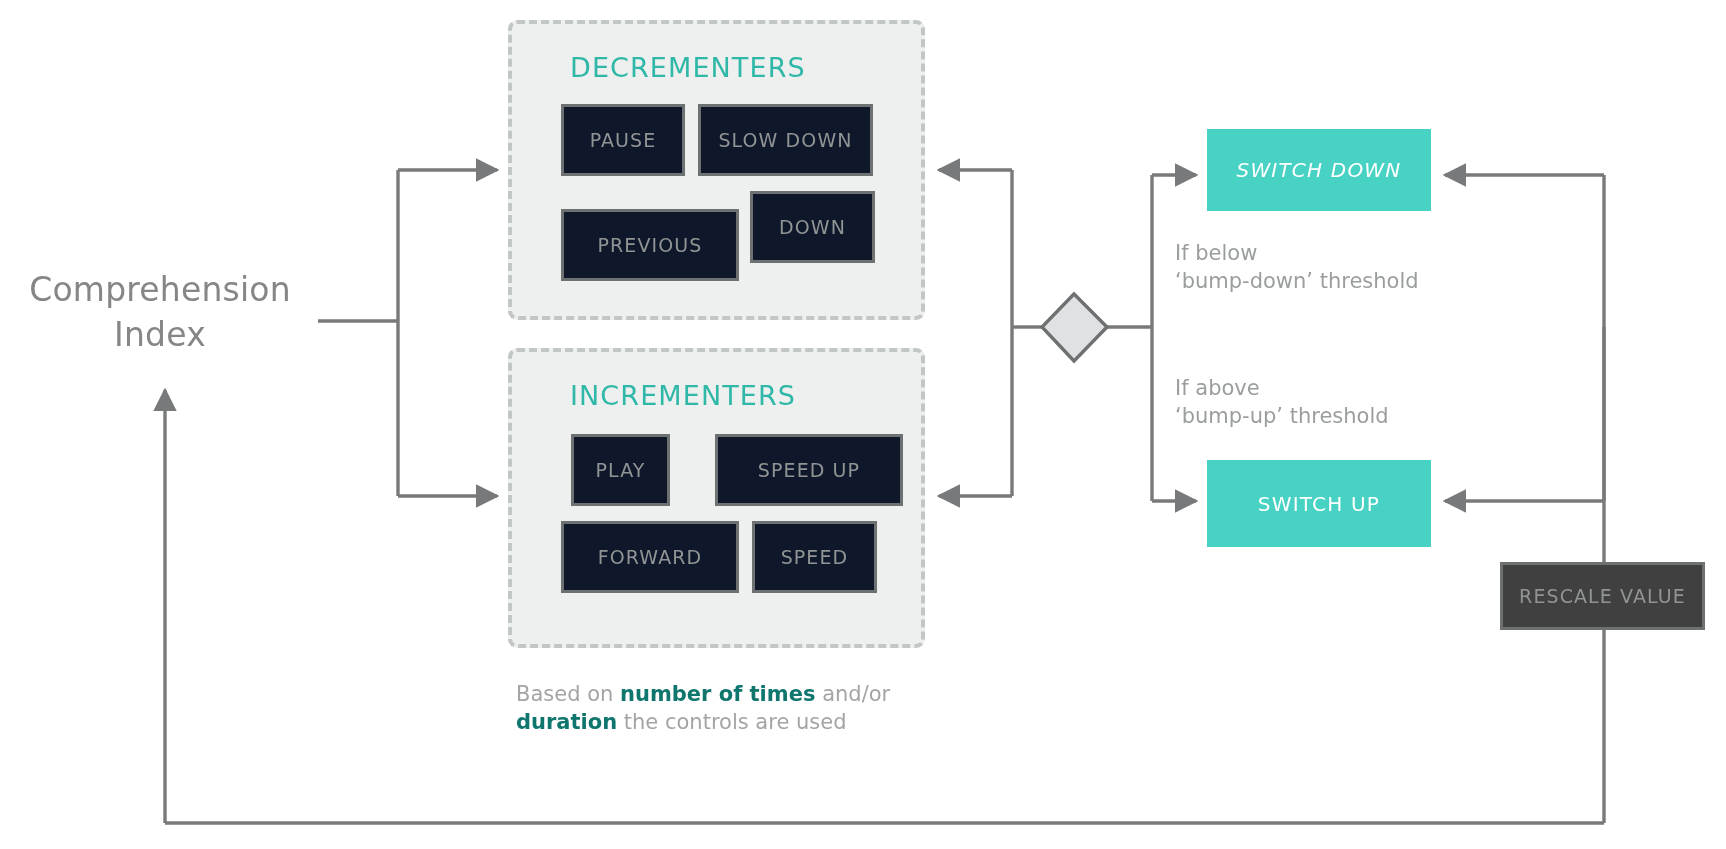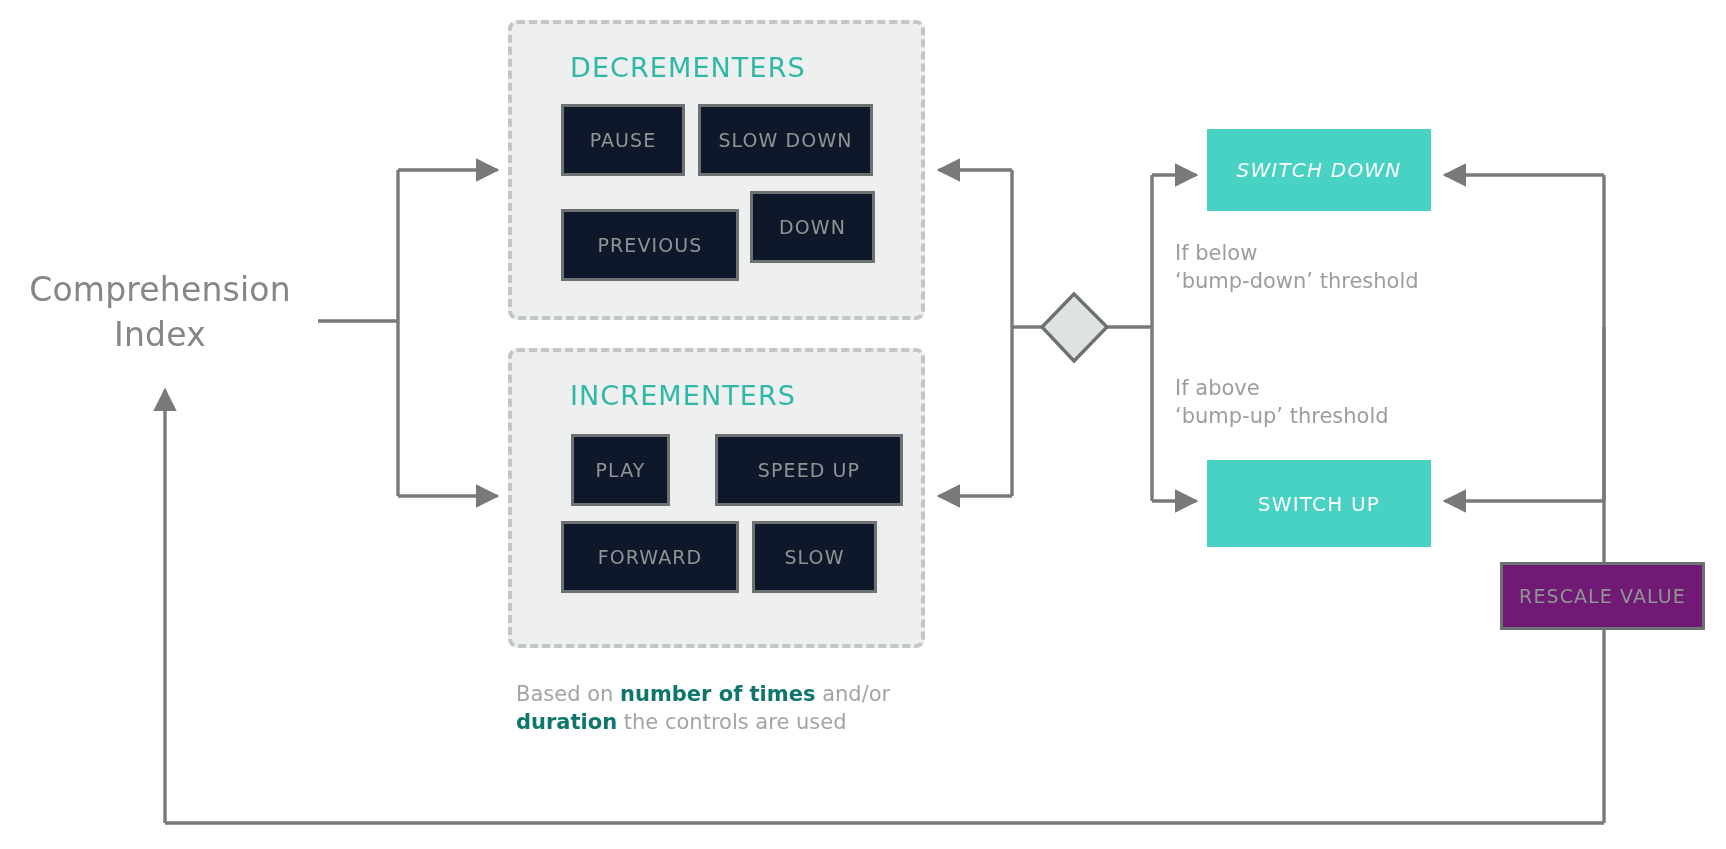--- a/index.html
+++ b/index.html
@@ -125,21 +125,21 @@
   #note-below { left: 1175px; top: 240px; width: 270px; }
   #note-above { left: 1175px; top: 375px; width: 270px; }
 
   
   #box-rescale {
     position: absolute;
     left: 1500px;
     top: 562px;
     width: 205px;
     height: 68px;
-    background: #701a75;
+    background: #404040;
     border: 3px solid #6e7171;
     box-sizing: border-box;
     color: #919494;
     font-size: 19px;
     letter-spacing: 1.1px;
     display: flex;
     align-items: center;
     justify-content: center;
   }
 </style>
@@ -211,21 +211,21 @@
   <div class="btn" id="btn-slowdown">SLOW DOWN</div>
   <div class="btn" id="btn-previous">PREVIOUS</div>
   <div class="btn" id="btn-back">DOWN</div>
 
   <div class="group" id="group-inc">
     <div class="group-title">INCREMENTERS</div>
   </div>
   <div class="btn" id="btn-play">PLAY</div>
   <div class="btn" id="btn-speedup">SPEED UP</div>
   <div class="btn" id="btn-forward">FORWARD</div>
-  <div class="btn" id="btn-next">SLOW</div>
+  <div class="btn" id="btn-next">SPEED</div>
 
   <div class="caption">
     <span>Based on </span><b>number of times</b><span> and/or </span><b>duration</b><span> the controls are used</span>
   </div>
 
   <div class="teal-box" id="box-switch-down">SWITCH DOWN</div>
   <div class="teal-box" id="box-switch-up">SWITCH UP</div>
 
   <div class="note" id="note-below">If below
 ‘bump-down’ threshold</div>

